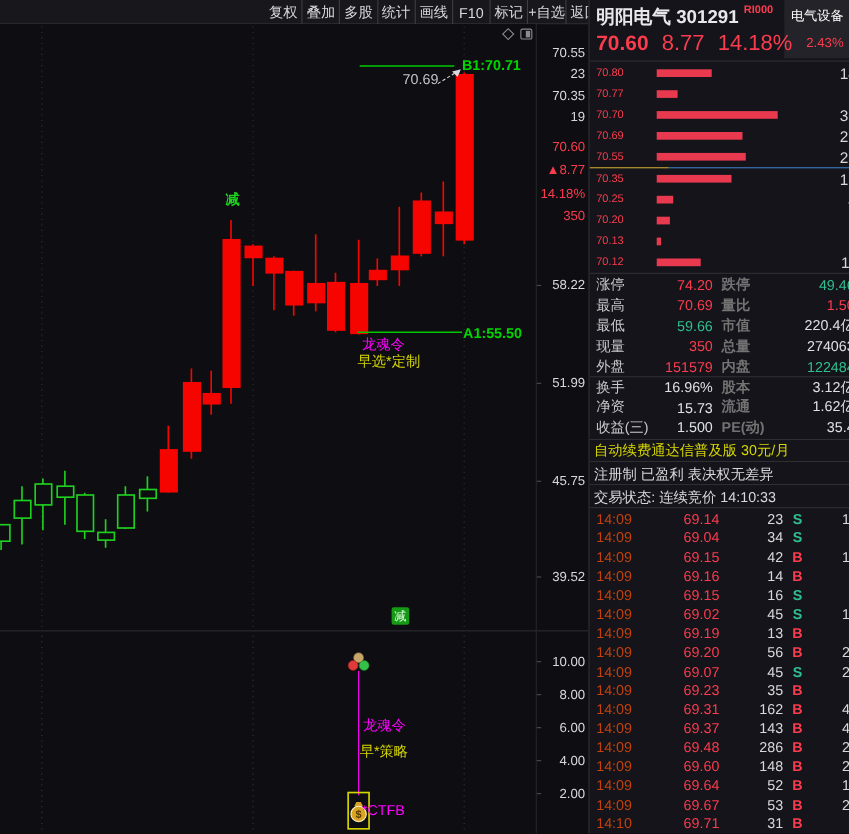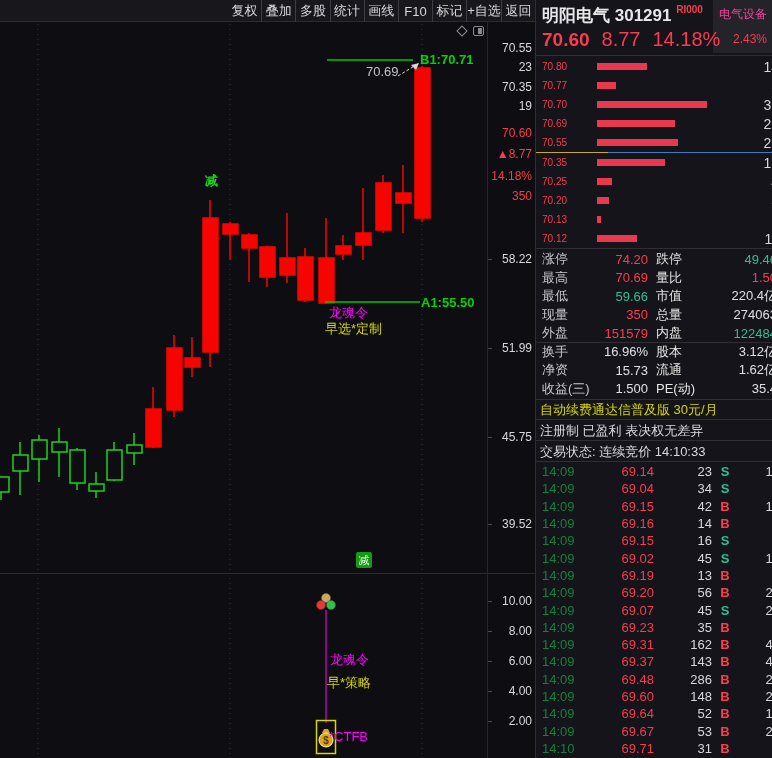--- a/index.html
+++ b/index.html
@@ -1,21 +1,21 @@
 <!DOCTYPE html>
 <html><head>
 <meta charset="utf-8">
 <style>
   html,body{margin:0;padding:0;background:#0e0e12;}
   *{box-sizing:border-box;font-family:"Liberation Sans","DejaVu Sans",sans-serif;}
   .app{position:relative;width:772px;height:758px;background:#0e0e12;overflow:hidden;}
 
   
   .toolbar{position:absolute;left:0;top:0;width:535px;height:22px;background:#17171c;border-bottom:1px solid #2b2b31;}
-  .tb-wrap{position:absolute;left:228px;top:0;width:307px;height:22px;display:flex;text-align:right;}
+  .tb-wrap{position:absolute;left:241px;top:0;width:307px;height:22px;display:flex;text-align:right;}
   .tb-btn{flex:1;display:flex;align-items:center;justify-content:center;color:#d8d8dc;font-size:13px;cursor:pointer;white-space:nowrap;}
   .tb-btn + .tb-btn{border-left:1px solid #3d3d45;}
 
   
   .chart-area{position:absolute;left:0;top:22px;width:487px;height:736px;background:#0e0e12;}
   #chart-svg{position:absolute;left:0;top:0;}
   .panel-div{position:absolute;left:0;top:573px;width:535px;height:1px;background:#2b2b31;}
   .anno{position:absolute;font-size:13px;white-space:nowrap;line-height:14px;}
   .anno.green{color:#00d500;font-weight:bold;}
   .anno.white{color:#c4c4c8;}
@@ -33,53 +33,53 @@
   .axis-col{position:absolute;left:487px;top:22px;width:48px;height:736px;border-left:1px solid #26262b;}
   .ax-label{position:absolute;right:3px;font-size:12px;color:#d8d8dc;white-space:nowrap;}
   .ax-label.r{color:#fa3c4e;}
   .ax-tick{position:absolute;left:0;width:4px;height:1px;background:#4a4a52;}
 
   
   .right-panel{position:absolute;left:535px;top:0;width:237px;height:758px;background:#14141a;border-left:1px solid #2e2e33;overflow:hidden;}
   .rp-name{position:absolute;left:6px;top:4px;font-size:17px;font-weight:bold;color:#e8e8ec;white-space:nowrap;}
   .rp-tag{font-size:10px;color:#fa3c4e;font-weight:bold;vertical-align:top;}
   .sector-box{position:absolute;right:0;top:0;width:59px;height:53px;background:#232329;padding:6px 5px 0 0;text-align:right;}
-  .sector-name{font-size:12px;color:#ec4899;}
+  .sector-name{font-size:12px;color:#ffffff;}
   .sector-chg{font-size:12px;color:#fa3c4e;margin-top:9px;}
   .rp-price-row{position:absolute;left:6px;top:28px;display:flex;align-items:baseline;gap:12px;color:#fa3c4e;white-space:nowrap;}
   .rp-last{font-size:19px;font-weight:bold;}
   .rp-chg{font-size:20px;}
   .rp-hdiv{position:absolute;left:0;width:237px;height:1px;background:#2e2e33;}
 
   .book{position:absolute;left:0;top:57px;width:237px;}
   .book-row{height:19px;display:flex;align-items:center;cursor:pointer;}
   .book-price{width:56px;padding-left:6px;font-size:10px;color:#fa3c4e;}
   .book-bar{height:7px;background:#e8394f;margin-left:5px;}
   .book-qty{margin-left:auto;margin-right:-6px;font-size:14px;color:#d8d8dc;}
   .book-sep{position:absolute;left:0;top:152px;width:237px;height:1px;display:flex;}
   .sep-y{width:72px;height:1px;background:#c8a632;}
   .sep-b{flex:1;height:1px;background:#3f7cbf;}
 
   .stats{position:absolute;left:0;top:250px;width:237px;}
   .st-row{height:18.5px;display:flex;align-items:center;font-size:13px;white-space:nowrap;}
   .st-l{color:#c8c8cc;padding-left:6px;width:44px;}
   .st-v1{width:68px;text-align:right;}
-  .st-l2{color:#e5e5e5;padding-left:8px;width:46px;}
+  .st-l2{color:#737373;padding-left:8px;width:46px;font-weight:bold;}
   .st-v2{flex:1;text-align:right;margin-right:-4px;}
   .vr{color:#fa3c4e;} .vg{color:#2fbf8f;} .vw{color:#dfe0e4;}
   .st-div{position:absolute;left:0;top:342px;width:237px;height:1px;background:#2e2e33;}
 
   .notice{position:absolute;left:0;top:399px;width:237px;height:21px;border-top:1px solid #2e2e33;border-bottom:1px solid #2e2e33;
     color:#d6d600;font-size:13px;display:flex;align-items:center;padding-left:4px;white-space:nowrap;}
   .listing{position:absolute;left:0;top:421px;width:237px;height:20px;color:#d8d8dc;font-size:13px;display:flex;align-items:center;padding-left:4px;border-bottom:1px solid #2e2e33;white-space:nowrap;}
   .status{position:absolute;left:0;top:442px;width:237px;height:20px;color:#d8d8dc;font-size:13px;display:flex;align-items:center;padding-left:4px;border-bottom:1px solid #2e2e33;white-space:nowrap;}
 
   .ticks{position:absolute;left:0;top:463px;width:237px;height:295px;overflow:hidden;}
   .tick-row{height:17.3px;display:flex;align-items:center;font-size:13px;white-space:nowrap;}
-  .tk-t{width:46px;padding-left:6px;color:#15803d;}
+  .tk-t{width:46px;padding-left:6px;color:#c2410c;}
   .tk-p{width:72px;text-align:right;color:#fa3c4e;}
   .tk-v{width:58px;text-align:right;color:#d8d8dc;}
   .tk-s{width:26px;text-align:center;font-weight:bold;}
   .tk-s.B{color:#fa3c4e;} .tk-s.S{color:#2fbf8f;}
   .tk-x{flex:1;text-align:right;margin-right:-7px;color:#d8d8dc;}
 </style>
 </head>
 <body>
 
 <div class="app">

